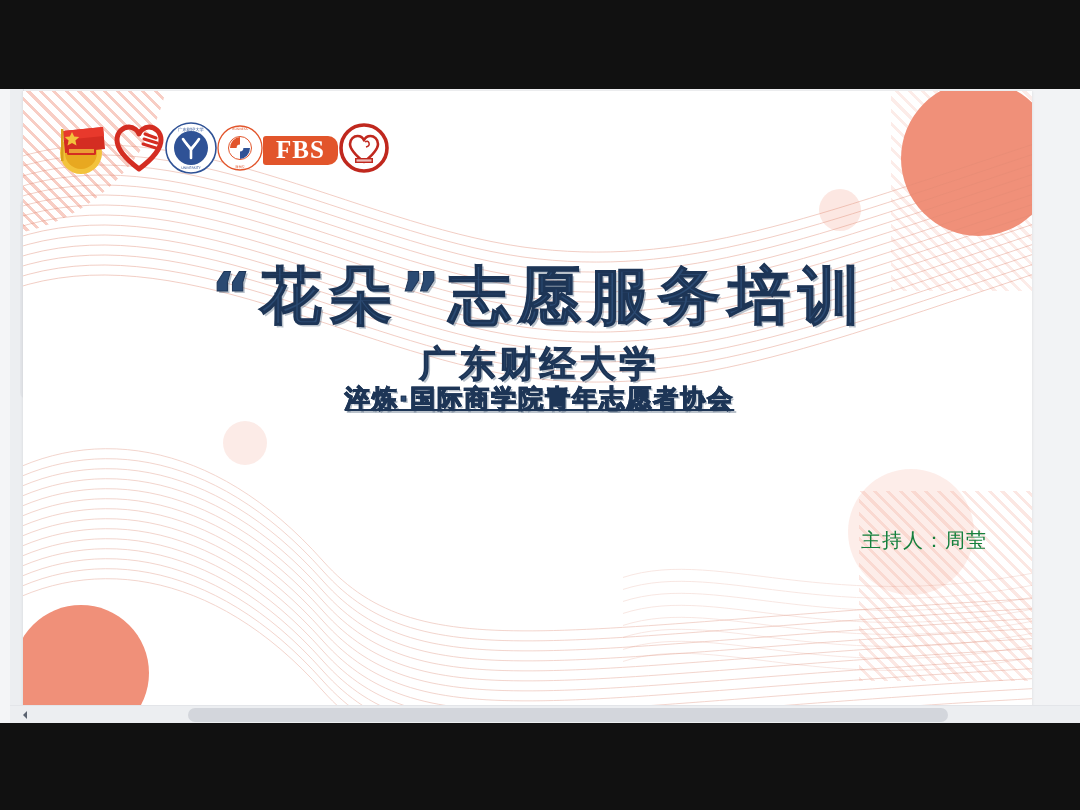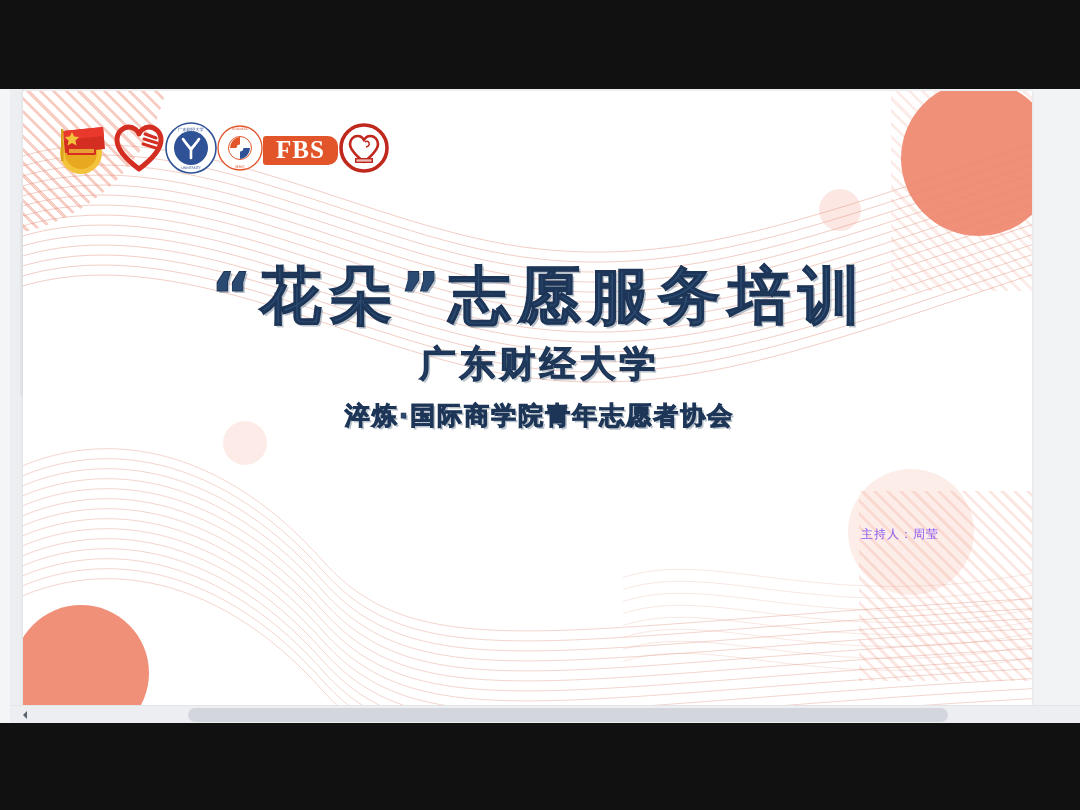--- a/index.html
+++ b/index.html
@@ -97,25 +97,25 @@
     background-image:repeating-linear-gradient(45deg,
         rgba(255,255,255,.92) 0px, rgba(255,255,255,.92) 2px,
         rgba(255,255,255,0) 2px, rgba(255,255,255,0) 6px);
     -webkit-background-clip:text;
     background-clip:text;
     text-shadow:2px 2px 0 rgba(28,52,84,.30);
   }
 
   #main-title{font-size:62px;letter-spacing:8px;line-height:1.08;}
   #sub-title{font-size:36px;letter-spacing:4px;margin-top:14px;line-height:1.1;}
-  #org-title{font-size:25px;letter-spacing:2px;margin-top:18px;line-height:1.1;}
+  #org-title{font-size:25px;letter-spacing:2px;margin-top:1px;line-height:1.1;text-decoration:underline;}
 
   
   #credits{position:absolute;left:838px;top:434px;width:180px;text-align:left;
-     color:#8b5cf6;font-size:12px;line-height:1.55;letter-spacing:1px;}
+     color:#15803d;font-size:20px;line-height:1.55;letter-spacing:1px;}
   #credits div{white-space:nowrap;}
 
   
   #hscroll{position:absolute;left:10px;top:616px;width:1070px;height:18px;
      background:#eceef1;border-top:1px solid #e3e5e9;}
   #hscroll-left{position:absolute;left:8px;top:2px;width:14px;height:14px;
      display:flex;align-items:center;justify-content:center;}
   #hscroll-left svg{display:block;}
   #hscroll-thumb{position:absolute;left:178px;top:2px;width:760px;height:14px;
      background:#d3d6dc;border-radius:7px;}

